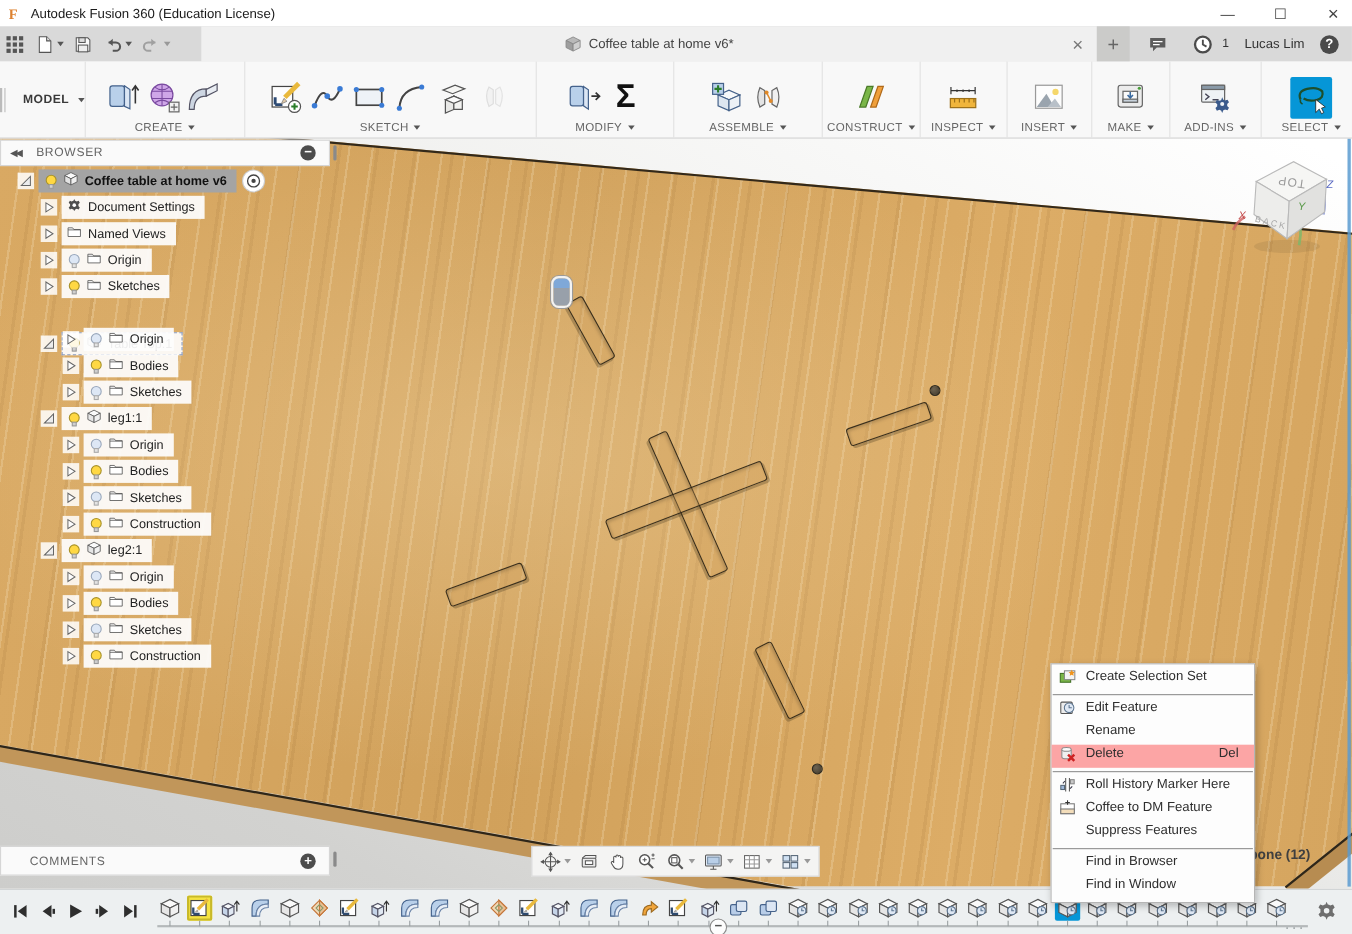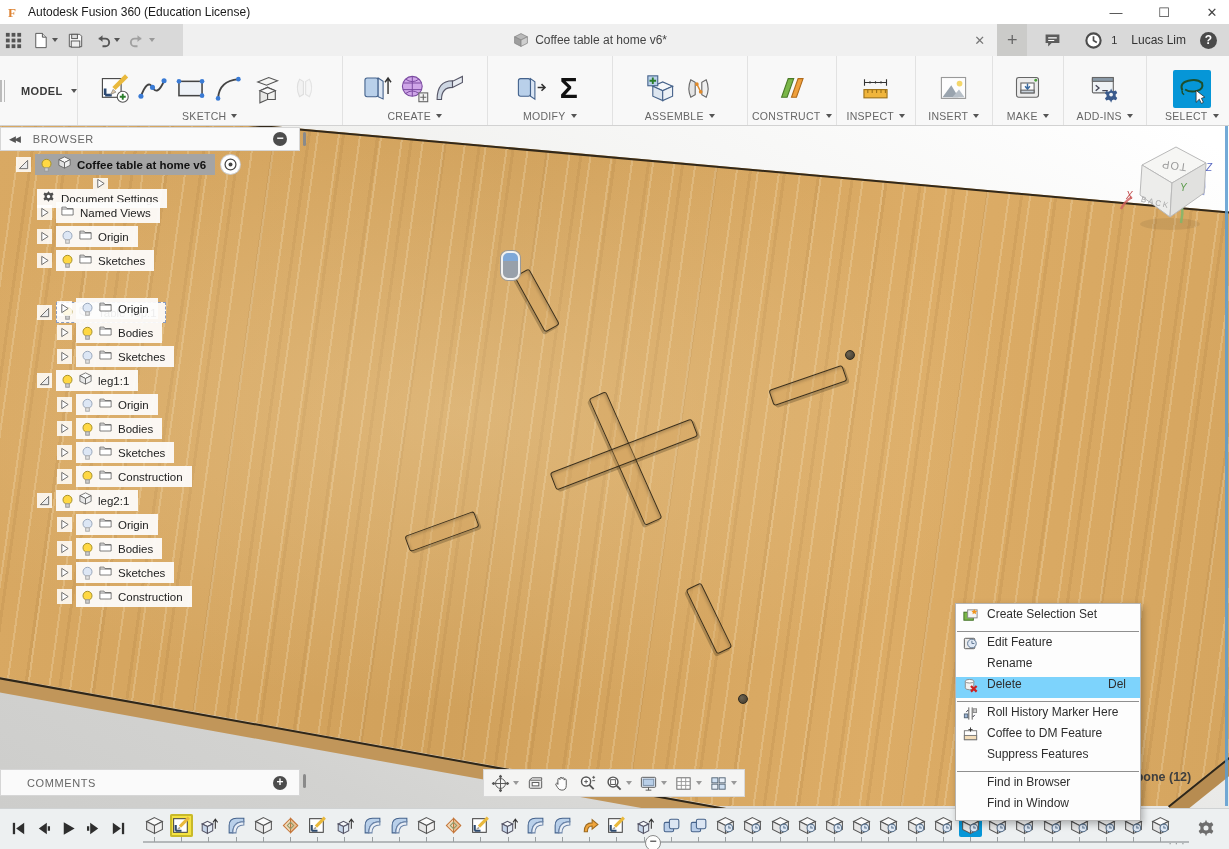--- a/index.html
+++ b/index.html
@@ -88,21 +88,21 @@
   .tchip svg{width:15px;height:15px;}
   .tchip .bulb{width:13px;height:14px;}
   .tlabel{font-size:11.5px;color:#222;white-space:nowrap;}
   .sel .tlabel{font-weight:bold;color:#111;}
   .tradio{width:19px;height:19px;margin-left:6px;background:#fff;border-radius:50%;display:flex;align-items:center;justify-content:center;box-shadow:0 0 0 1px #ccc;}
   .tradio svg{width:15px;height:15px;}
   
   .ctxmenu{position:absolute;left:955px;top:603px;width:184px;background:#fdfdfd;border:1px solid #b5b5b5;
            box-shadow:2px 3px 7px rgba(0,0,0,.28);z-index:60;padding:3px 0;}
   .mitem{position:relative;height:21px;display:flex;align-items:flex-start;font-size:12px;color:#2e2e2e;}
-  .mitem.hl{background:#7dd3fc;}
+  .mitem.hl{background:#fca5a5;}
   .micon{position:absolute;left:6px;width:17px;height:17px;}
   .micon svg{width:17px;height:17px;}
   .mlabel{margin-left:31px;white-space:nowrap;}
   .mshort{position:absolute;right:14px;font-size:12px;color:#2e2e2e;}
   .msep{height:1px;background:#8f8f8f;margin:3px 1px;}
   
   .ttfrag{position:absolute;left:1128px;top:770px;font-size:12.5px;font-weight:bold;color:#3f3f3f;z-index:10;}
   
   .navbar{position:absolute;left:483px;top:769px;width:260px;height:26px;background:#f4f4f3;
           border:1px solid #d8d8d8;display:flex;align-items:center;justify-content:center;gap:7px;z-index:20;}
@@ -216,20 +216,49 @@
   <div class="ribbon">
     <div class="modelblock">
       <span class="grip2">
           <i></i>
           <i></i>
         </span>
       <span class="modellabel">MODEL</span>
       <span class="caret"></span>
     </div>
     <div id="ribbon-groups" style="display:flex;flex:1;">
+        <div class="rgroup" style="width: 136px;">
+          <div class="riconrow">
+            <div class="ricon">
+              <svg viewBox="0 0 30 30">
+                <rect x="4.5" y="5.5" width="12" height="17" rx="2" fill="#b9d0ea" stroke="#44628c"></rect>
+                <polygon points="16.5,5.5 21,8.5 21,24.5 16.5,22.5" fill="#dbe6f4" stroke="#44628c"></polygon>
+                <path d="M25.5 20 V6 M22.8 9.3 l2.7-3.8 2.7 3.8" stroke="#333" fill="none" stroke-width="1.3"></path>
+              </svg>
+            </div>
+            <div class="ricon">
+              <svg viewBox="0 0 30 30">
+                <circle cx="13" cy="13" r="9" fill="#cfa6e8" stroke="#7a4aa0"></circle>
+                <path d="M4.5 10 h17 M4.5 16 h17 M13 4 v18 M7 6.5 q6 4.5 12 0 M7 19.5 q6 -4.5 12 0" stroke="#7a4aa0" fill="none" stroke-width=".9"></path>
+                <rect x="19" y="19" width="8" height="8" fill="#f2f2f2" stroke="#666"></rect>
+                <path d="M23 20.2 v5.6 M20.2 23 h5.6" stroke="#666"></path>
+              </svg>
+            </div>
+            <div class="ricon">
+              <svg viewBox="0 0 30 30">
+                <path d="M5 25 q0-11 10-11 l0-6 q-14 0-14 17 z" fill="#cdd6e2" stroke="#556"></path>
+                <path d="M15 14 l9-4.5 0-5.5 -9 4.5z" fill="#e8ecf2" stroke="#556"></path>
+              </svg>
+            </div>
+          </div>
+          <div class="rlabelrow">
+            <span class="rlabel">CREATE</span>
+            <span class="caret"></span>
+          </div>
+        </div>
         <div class="rgroup" style="width: 256px;">
           <div class="riconrow">
             <div class="ricon">
               <svg viewBox="0 0 30 30">
                 <rect x="4" y="6" width="17" height="17" fill="#fdfdfd" stroke="#444"></rect>
                 <path d="M6.5 21 v-6 M6.5 21 h6" stroke="#2c4a74" stroke-width="2.4"></path>
                 <path d="M26 3.5 L14.5 15" stroke="#e9b93d" stroke-width="4"></path>
                 <path d="M13.8 15.8 l-2.3 4.6 4.8-2.1z" fill="#e0c9a8" stroke="#777" stroke-width=".6"></path>
                 <circle cx="22.5" cy="22.5" r="5" fill="#fff" stroke="#555"></circle>
                 <path d="M22.5 19.8 v5.4 M19.8 22.5 h5.4" stroke="#2a7d2a" stroke-width="1.7"></path>
@@ -268,49 +297,20 @@
             </div>
             <div class="ricon dis">
               <svg viewBox="0 0 30 30" opacity=".5">
                 <path d="M10.5 6.5 q-4 7 0 16 l3.5-2.2 V8.7z" fill="#e2e2e2" stroke="#9a9a9a"></path>
                 <path d="M19.5 6.5 q4 7 0 16 l-3.5-2.2 V8.7z" fill="#efefef" stroke="#aaa"></path>
               </svg>
             </div>
           </div>
           <div class="rlabelrow">
             <span class="rlabel">SKETCH</span>
-            <span class="caret"></span>
-          </div>
-        </div>
-        <div class="rgroup" style="width: 136px;">
-          <div class="riconrow">
-            <div class="ricon">
-              <svg viewBox="0 0 30 30">
-                <rect x="4.5" y="5.5" width="12" height="17" rx="2" fill="#b9d0ea" stroke="#44628c"></rect>
-                <polygon points="16.5,5.5 21,8.5 21,24.5 16.5,22.5" fill="#dbe6f4" stroke="#44628c"></polygon>
-                <path d="M25.5 20 V6 M22.8 9.3 l2.7-3.8 2.7 3.8" stroke="#333" fill="none" stroke-width="1.3"></path>
-              </svg>
-            </div>
-            <div class="ricon">
-              <svg viewBox="0 0 30 30">
-                <circle cx="13" cy="13" r="9" fill="#cfa6e8" stroke="#7a4aa0"></circle>
-                <path d="M4.5 10 h17 M4.5 16 h17 M13 4 v18 M7 6.5 q6 4.5 12 0 M7 19.5 q6 -4.5 12 0" stroke="#7a4aa0" fill="none" stroke-width=".9"></path>
-                <rect x="19" y="19" width="8" height="8" fill="#f2f2f2" stroke="#666"></rect>
-                <path d="M23 20.2 v5.6 M20.2 23 h5.6" stroke="#666"></path>
-              </svg>
-            </div>
-            <div class="ricon">
-              <svg viewBox="0 0 30 30">
-                <path d="M5 25 q0-11 10-11 l0-6 q-14 0-14 17 z" fill="#cdd6e2" stroke="#556"></path>
-                <path d="M15 14 l9-4.5 0-5.5 -9 4.5z" fill="#e8ecf2" stroke="#556"></path>
-              </svg>
-            </div>
-          </div>
-          <div class="rlabelrow">
-            <span class="rlabel">CREATE</span>
             <span class="caret"></span>
           </div>
         </div>
         <div class="rgroup" style="width: 116px;">
           <div class="riconrow">
             <div class="ricon">
               <svg viewBox="0 0 30 30">
                 <rect x="4" y="6" width="11" height="16" rx="2" fill="#b9d0ea" stroke="#44628c"></rect>
                 <polygon points="15,6 19,8.8 19,24.8 15,22" fill="#dbe6f4" stroke="#44628c"></polygon>
                 <path d="M21.5 14 h6 M25 11 l3.2 3 -3.2 3" stroke="#333" fill="none" stroke-width="1.4"></path>
@@ -510,21 +510,21 @@
             </svg></span>
           <span class="tlabel">Coffee table at home v6</span>
         </div>
         <span class="tradio">
           <svg viewBox="0 0 16 16">
             <circle cx="8" cy="8" r="5.8" fill="#fff" stroke="#444" stroke-width="1.3"></circle>
             <circle cx="8" cy="8" r="2.1" fill="#444"></circle>
           </svg>
         </span>
       </div>
-      <div class="trow" style="top: 178px; left: 37px; flex-direction: column;">
+      <div class="trow" style="top: 178px; left: 37px;">
         <span class="texp">
           <svg viewBox="0 0 12 12">
             <polygon points="3,1.5 10,6 3,10.5" fill="#fdfdfd" stroke="#666"></polygon>
           </svg>
         </span>
         <div class="tchip">
           <span><svg viewBox="0 0 20 20">
               <path d="M10 2.6 l1 2.2 a5.2 5.2 0 0 1 2 .8 l2.3-.8 1.4 2.4-1.7 1.7 a5.2 5.2 0 0 1 0 2.2 l1.7 1.7-1.4 2.4-2.3-.8 a5.2 5.2 0 0 1-2 .8 l-1 2.2-1-2.2 a5.2 5.2 0 0 1-2-.8 l-2.3.8-1.4-2.4 1.7-1.7 a5.2 5.2 0 0 1 0-2.2 L3.3 7.2 4.7 4.8 l2.3.8 a5.2 5.2 0 0 1 2-.8 z" fill="#4e4e4e"></path>
               <circle cx="10" cy="10" r="2.2" fill="#fff"></circle>
             </svg></span>

